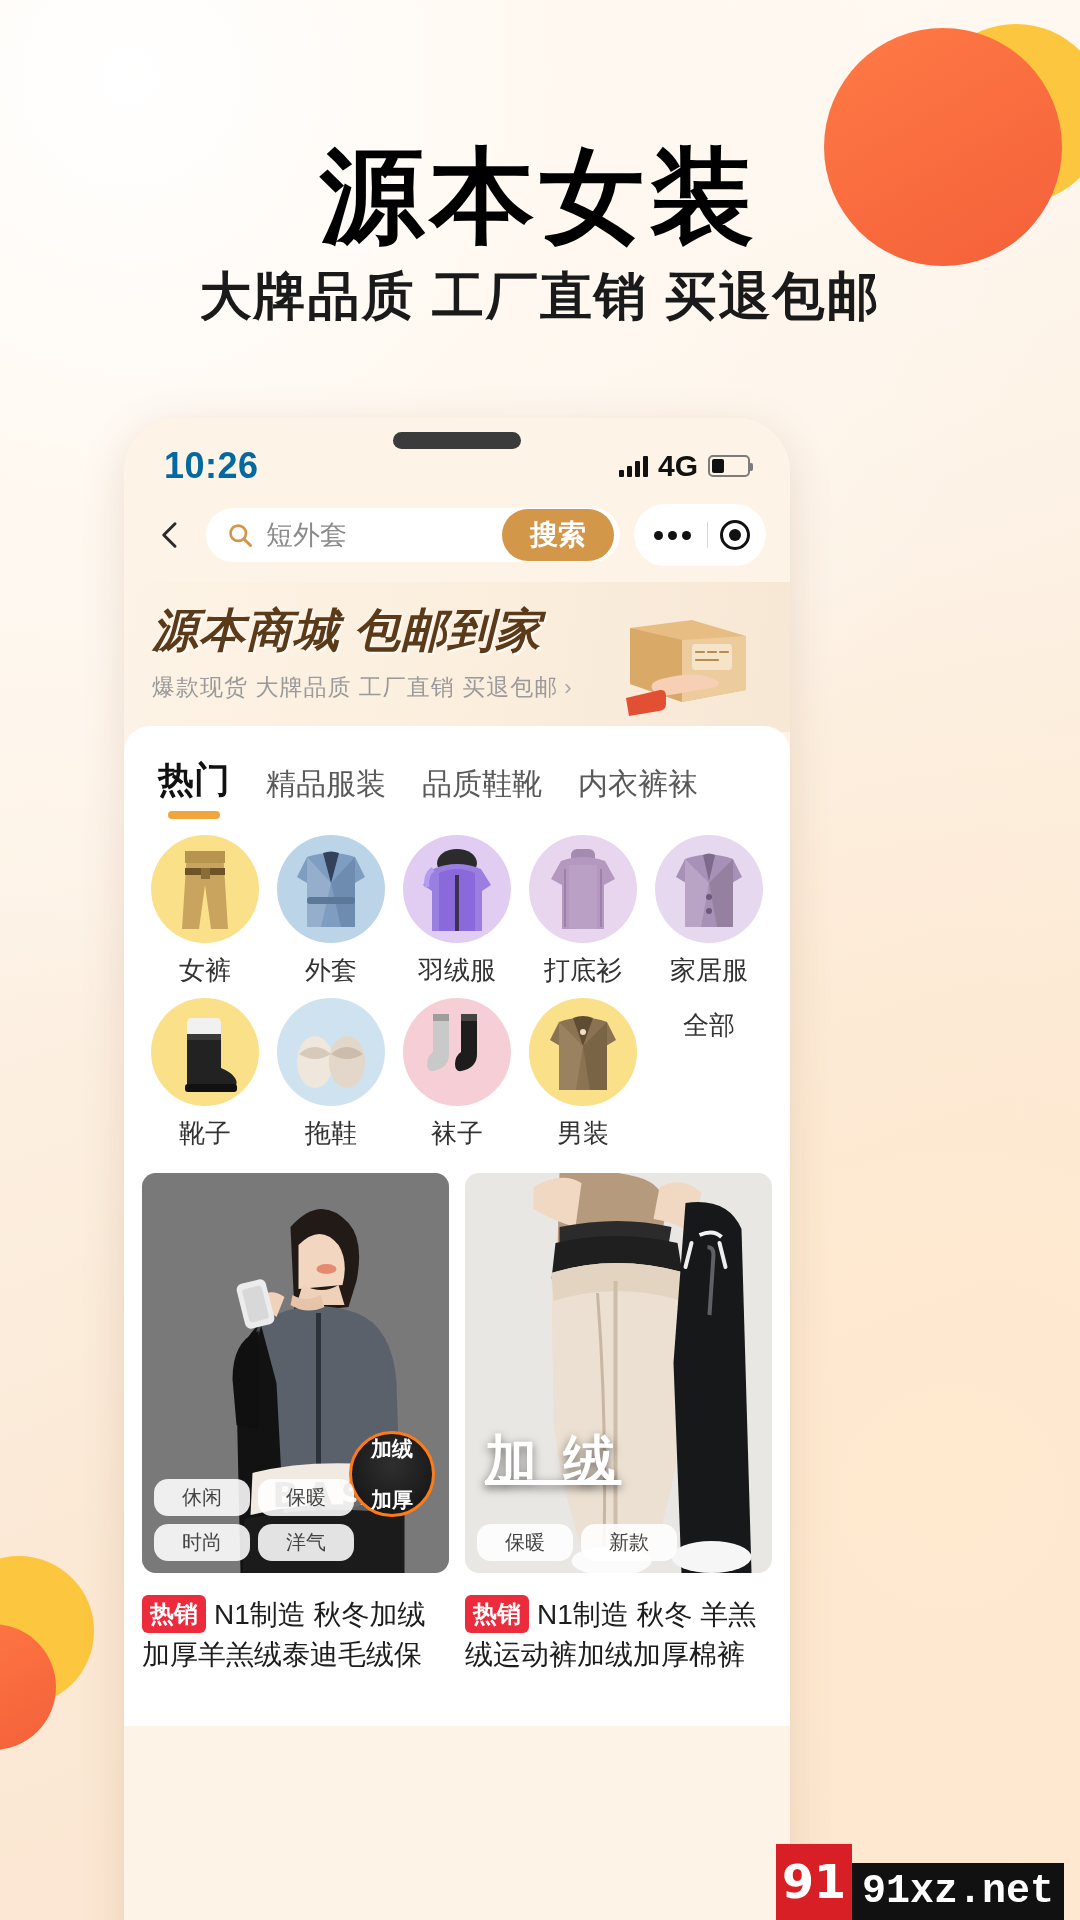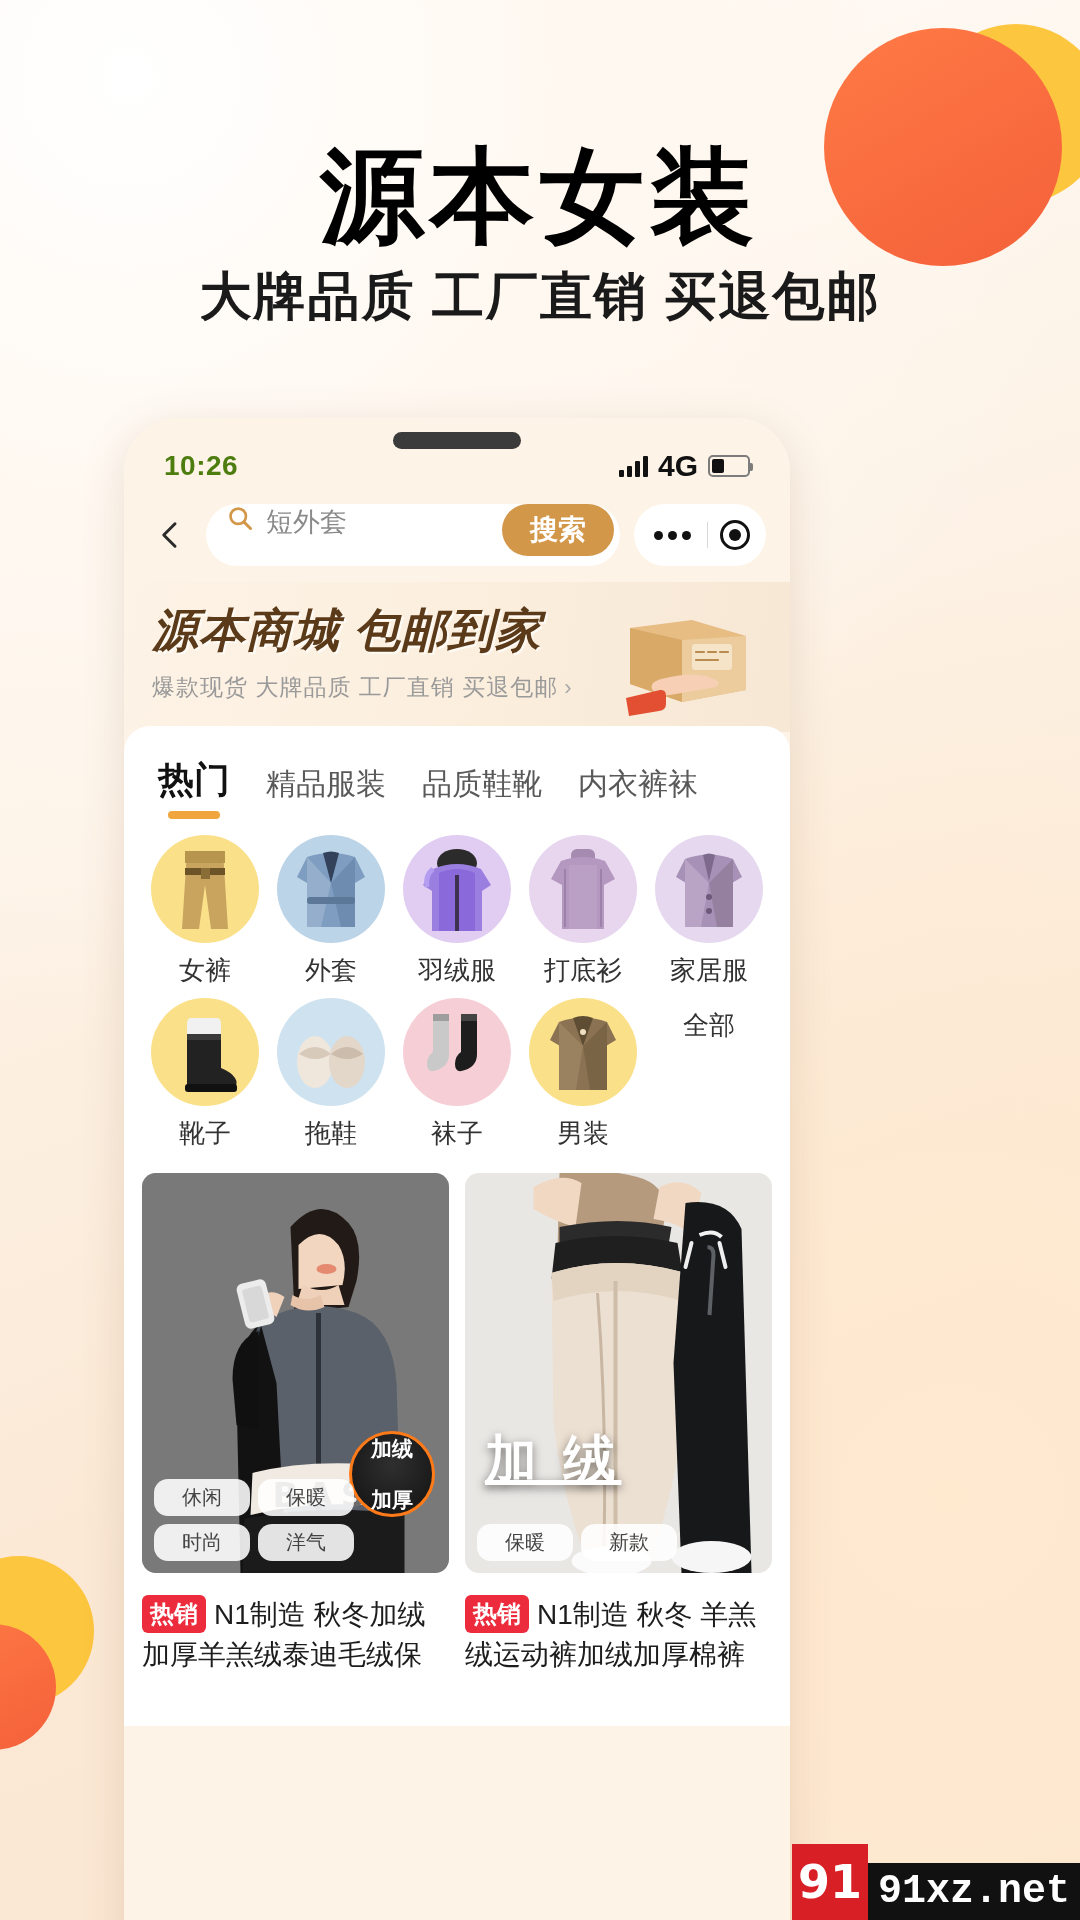--- a/index.html
+++ b/index.html
@@ -55,21 +55,21 @@
   
   #status-bar{
     position:relative; height:78px; background:#fdf3e6;
     display:flex; align-items:center; justify-content:space-between;
     padding:18px 40px 0 40px;
   }
   #notch{
     position:absolute; top:14px; left:50%; transform:translateX(-50%);
     width:128px; height:17px; background:#3b3b3b; border-radius:10px;
   }
-  #status-time{ font-size:28px; font-weight:bold; color:#4d7c0f; letter-spacing:.5px; }
+  #status-time{ font-size:36px; font-weight:bold; color:#0369a1; letter-spacing:.5px; }
   #status-right{ display:flex; align-items:center; gap:10px; }
   #signal-icon{ display:flex; align-items:flex-end; gap:3px; height:22px; }
   #signal-icon i{ display:block; width:5px; background:#111; border-radius:1px; }
   #signal-icon i:nth-child(1){height:7px}
   #signal-icon i:nth-child(2){height:11px}
   #signal-icon i:nth-child(3){height:16px}
   #signal-icon i:nth-child(4){height:21px}
   #status-network{ font-size:30px; font-weight:bold; color:#111; }
   #battery-icon{
     width:42px;height:22px;border:2px solid #7c7c7c;border-radius:5px;
@@ -84,22 +84,22 @@
   
   #search-row{
     display:flex; align-items:center; gap:14px;
     padding:8px 24px 16px 24px; background:#fdf3e6;
   }
   #back-button{
     width:44px; height:52px; display:flex; align-items:center; justify-content:center;
     color:#2b2b2b; font-size:40px; line-height:1; font-weight:300;
   }
   #search-box{
-    flex:1; height:62px; background:#fff; border-radius:34px;
-    display:flex; align-items:flex-start; padding:0 6px 0 20px;
+    flex:1; height:54px; background:#fff; border-radius:34px;
+    display:flex; align-items:center; padding:0 6px 0 20px;
   }
   #search-icon{ width:28px;height:28px; flex:0 0 auto; }
   #search-input-text{
     flex:1; font-size:27px; color:#8a8a8a; padding-left:12px;
   }
   #search-submit{
     height:52px; padding:0 28px; border:none; border-radius:28px;
     background:#d39749; color:#fff; font-size:28px; font-weight:bold;
     font-family:"Liberation Sans",sans-serif; cursor:pointer;
   }
@@ -204,21 +204,21 @@
     margin-top:22px; font-size:28px; color:#1d1d1d; line-height:1.42;
   }
   .hot-badge{
     display:inline-block; background:#ec2b3c; color:#fff;
     font-size:24px; font-weight:bold; border-radius:6px;
     padding:2px 8px; margin-right:8px; vertical-align:2px;
   }
 
   
   #watermark{
-    position:absolute; right:0; bottom:0; z-index:20;
+    position:absolute; right:16px; bottom:0; z-index:20;
     display:flex; align-items:flex-end;
   }
   #watermark-logo{
     width:76px;height:76px;background:#d81f26;color:#fff;
     font-size:46px;font-weight:bold;display:flex;align-items:center;justify-content:center;
     font-family:"DejaVu Sans",sans-serif;
   }
   #watermark-text{
     background:#111; color:#fff; font-size:40px; font-weight:bold;
     padding:6px 10px; font-family:Liberation Mono, monospace;

